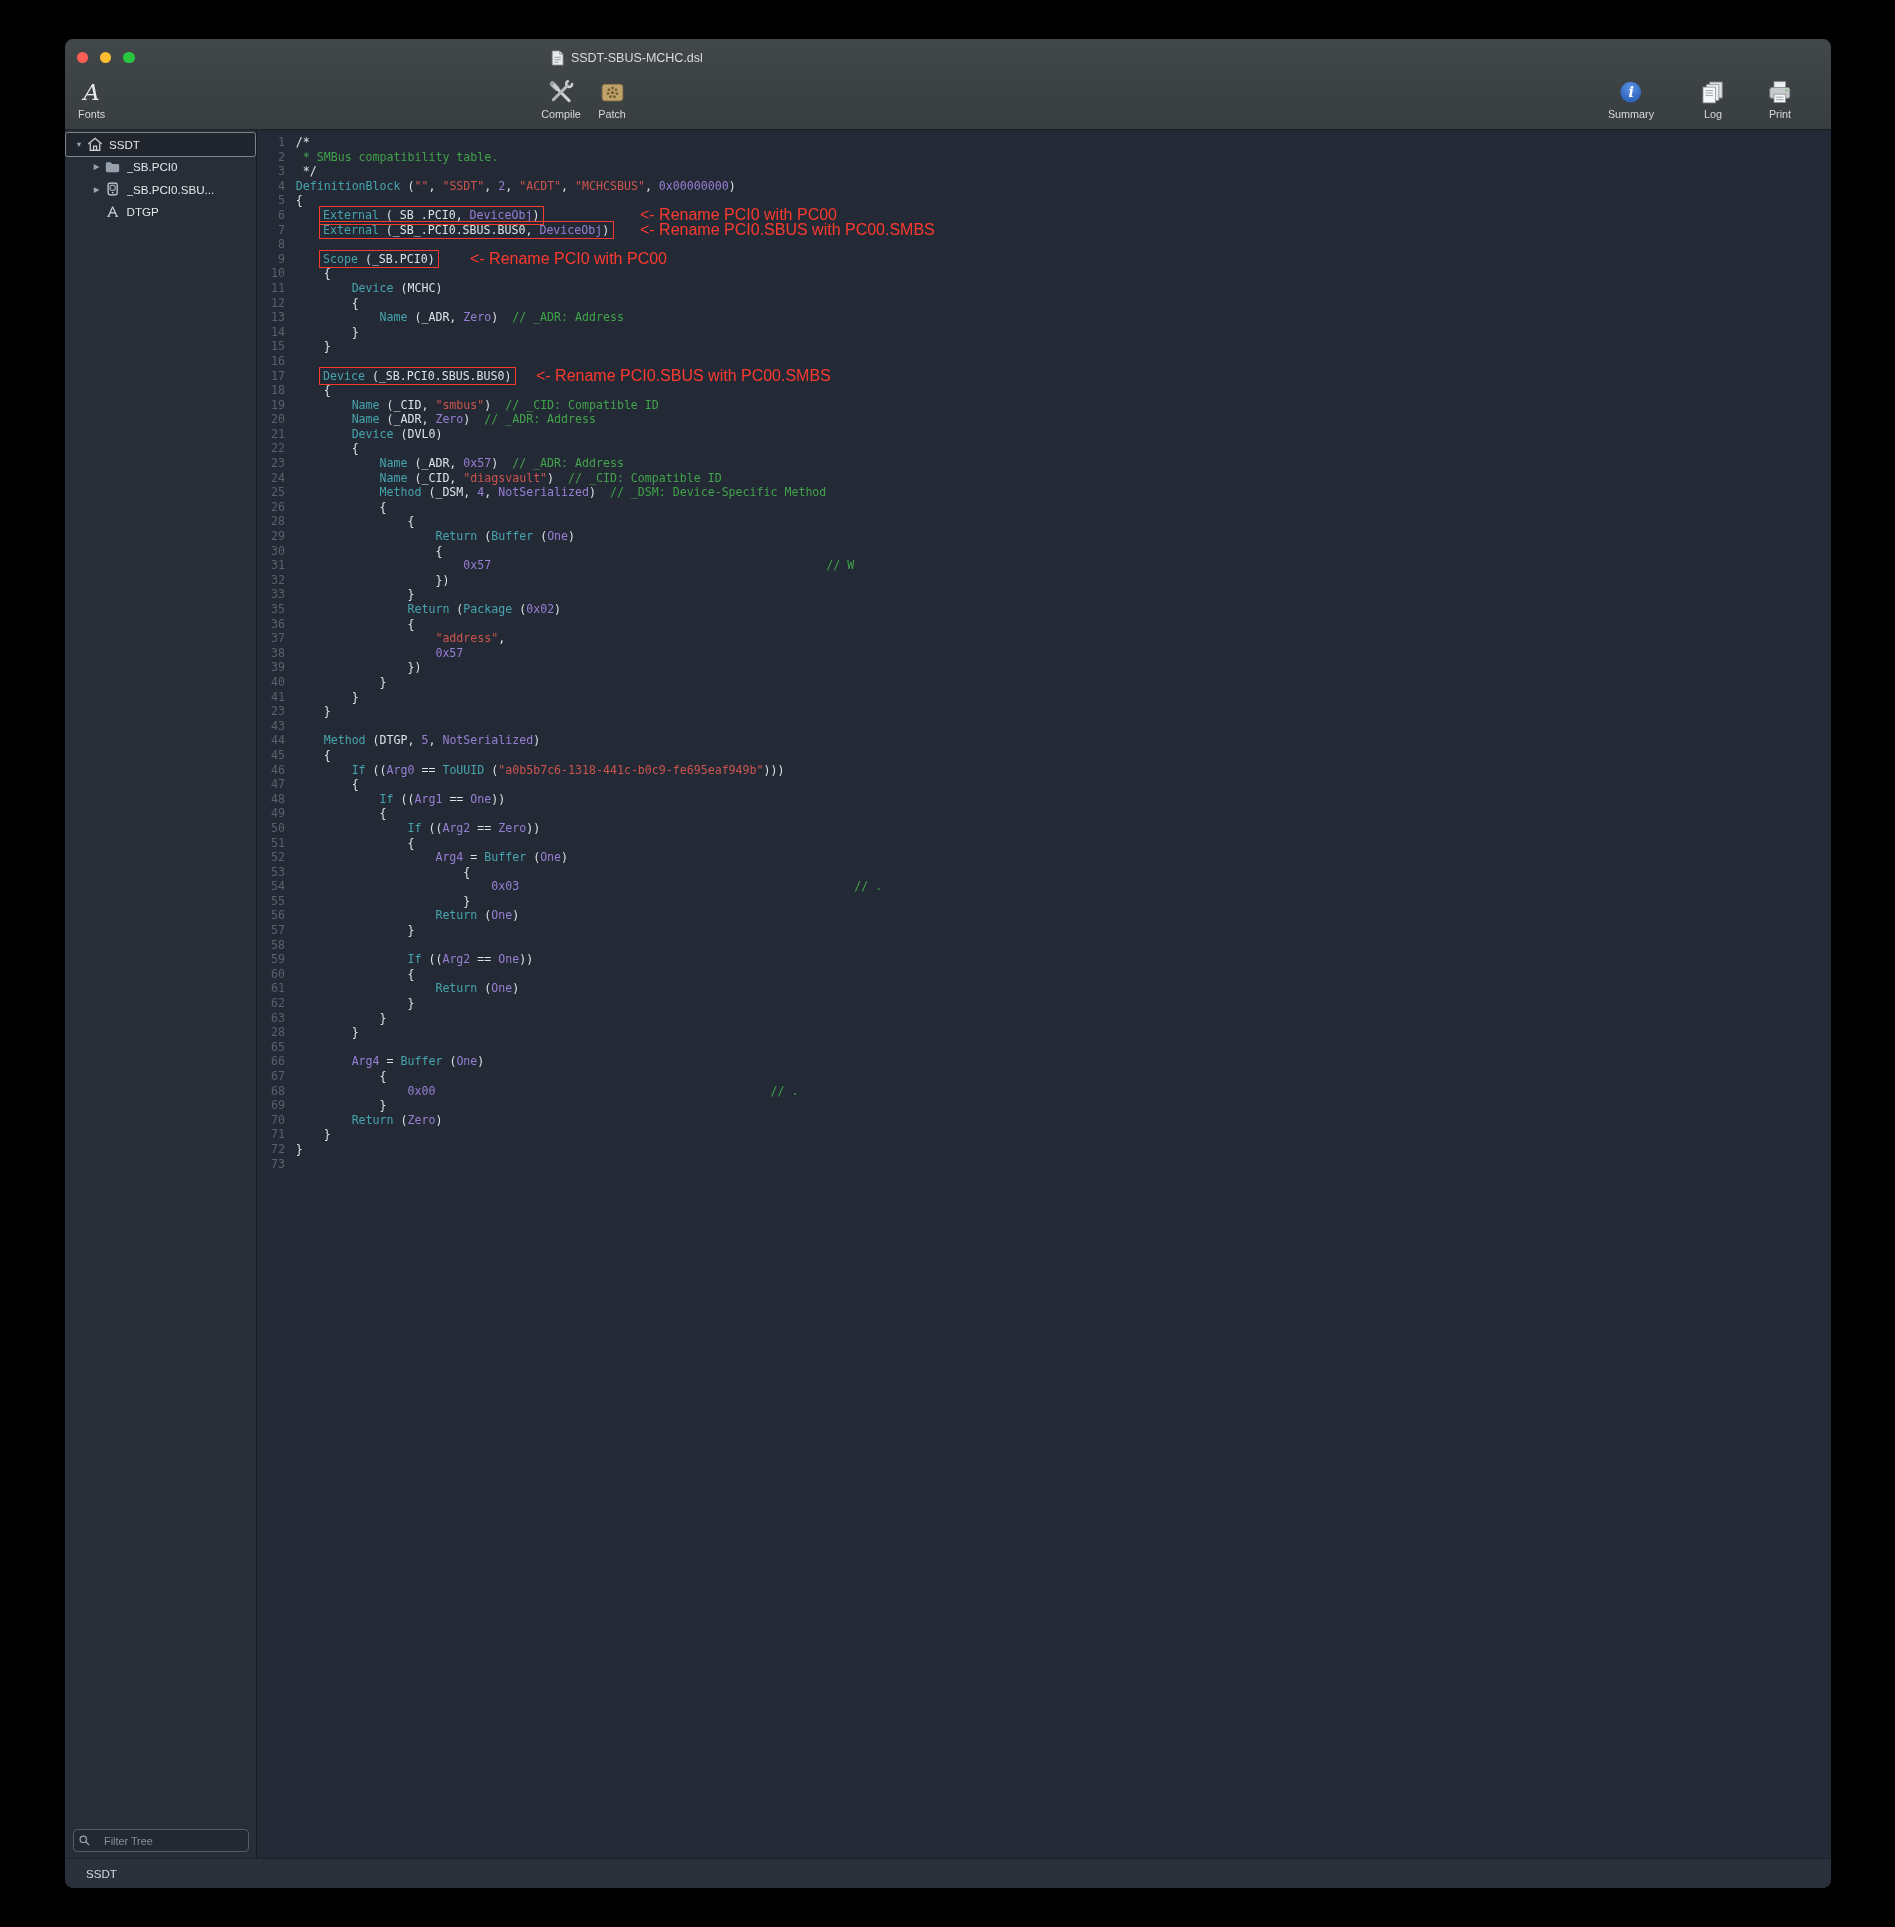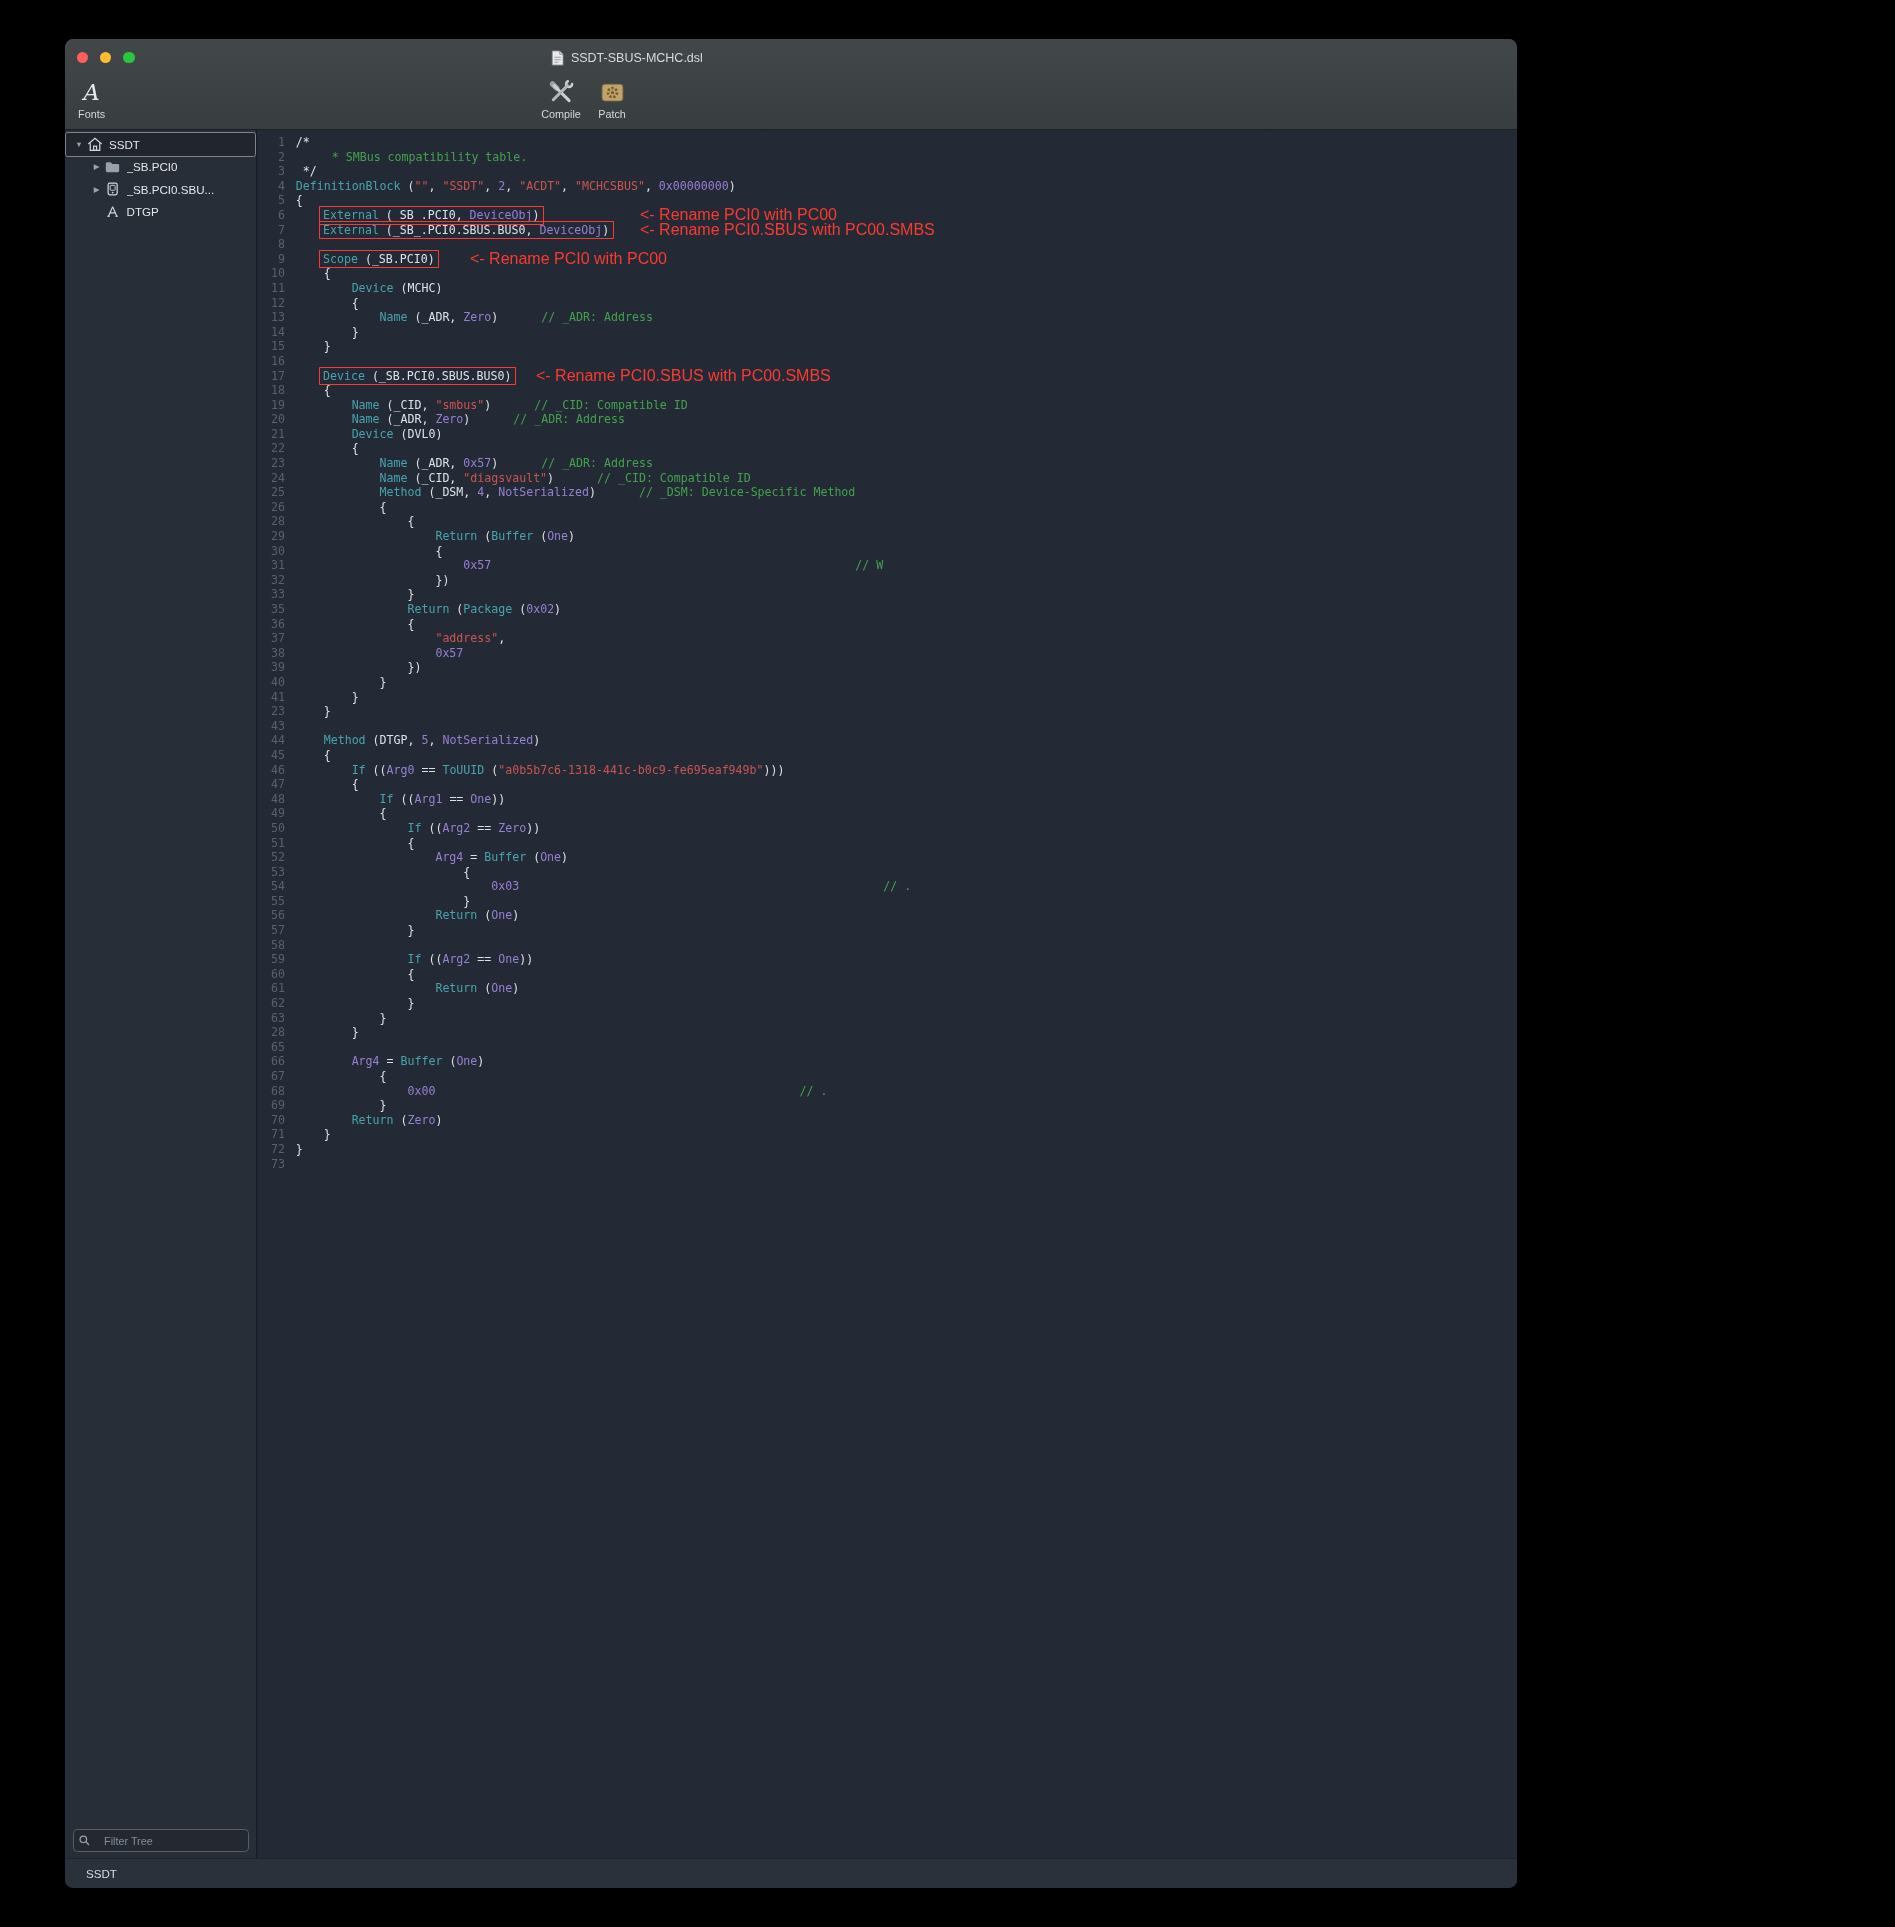--- a/index.html
+++ b/index.html
@@ -3,21 +3,21 @@
 <meta charset="utf-8">
 <style>
   html,body{margin:0;padding:0;}
   body{
     width:1896px;height:1927px;background:#000;position:relative;
     font-family:"Liberation Sans",sans-serif;overflow:hidden;
     --syn-p:#dce1e7;--syn-k:#46a4ae;--syn-n:#977fd4;--syn-s:#cb544e;--syn-c:#41a24b;
     --ann:#fb3a2f;
   }
   .window{
-    position:absolute;left:65px;top:39px;width:1452px;height:1849px;
+    position:absolute;left:65px;top:39px;width:1766px;height:1849px;
     border-radius:8.3px;overflow:hidden;background:#242a35;
     box-shadow:0 23px 58px rgba(0,0,0,.65), inset 0 0 0 0.8px rgba(255,255,255,.05);
     display:flex;flex-direction:column;
   }
   
   .chrome{flex:0 0 90px;background:linear-gradient(#42474a,#383d40);border-bottom:0.8px solid #1d2023;position:relative;}
   .titlebar{height:37px;position:relative;}
   .traffic{position:absolute;left:11.6px;top:12.5px;display:flex;gap:11.6px;}
   .tl{width:11.6px;height:11.6px;border-radius:50%;}
   .tl.close{background:var(--tl-close,#ff5f57);}
@@ -43,21 +43,21 @@
   .filterwrap{position:absolute;left:7.5px;right:7.5px;bottom:5.8px;}
   .filterbox{height:21px;border:0.8px solid #565d67;border-radius:4.2px;background:rgba(0,0,0,.12);display:flex;align-items:center;gap:12px;padding:0 5.8px;}
   .filterbox input{background:transparent;border:none;outline:none;color:#cfd3d8;font-size:10.8px;width:100%;font-family:"Liberation Sans",sans-serif;}
   .filterbox input::placeholder{color:#868e99;}
   
   .editor{flex:1;background:#242a35;position:relative;overflow:hidden;
     font-family:"DejaVu Sans Mono",monospace;font-size:11.6px;line-height:14.6px;padding-top:5px;}
   .cl{display:flex;position:relative;height:14.6px;white-space:pre;}
   .num{flex:0 0 28px;text-align:right;color:#59616d;padding-right:10.8px;position:relative;}
   .code{white-space:pre;}
-  .p{color:var(--syn-p);} .k{color:var(--syn-k);} .n{color:var(--syn-n);} .s{color:var(--syn-s);} .c{color:var(--syn-c);margin-left:29px;}
+  .p{color:var(--syn-p);} .k{color:var(--syn-k);} .n{color:var(--syn-n);} .s{color:var(--syn-s);} .c{color:var(--syn-c);}
   .box{border:1.7px solid var(--ann);padding:0.8px 3.3px 1.7px;margin-left:-5px;margin-right:2px;border-radius:0.8px;}
   .ann{position:absolute;top:-0.8px;color:var(--ann);font-family:"Liberation Sans",sans-serif;font-size:16px;white-space:nowrap;line-height:16px;}
   
   .statusbar{flex:0 0 29px;background:#2b313b;border-top:0.8px solid #1d222b;display:flex;align-items:center;padding-left:21px;color:#d7dade;font-size:11.6px;}
   svg{display:block;}
 </style>
 </head>
 <body style="--syn-p: #dce1e7; --syn-k: #46a4ae; --syn-n: #977fd4; --syn-s: #cb544e; --syn-c: #41a24b; --ann: #fb3a2f; --tl-close: #ff5f57; --tl-min: #febc2e; --tl-zoom: #29c73f;">
 
 <div class="window">

